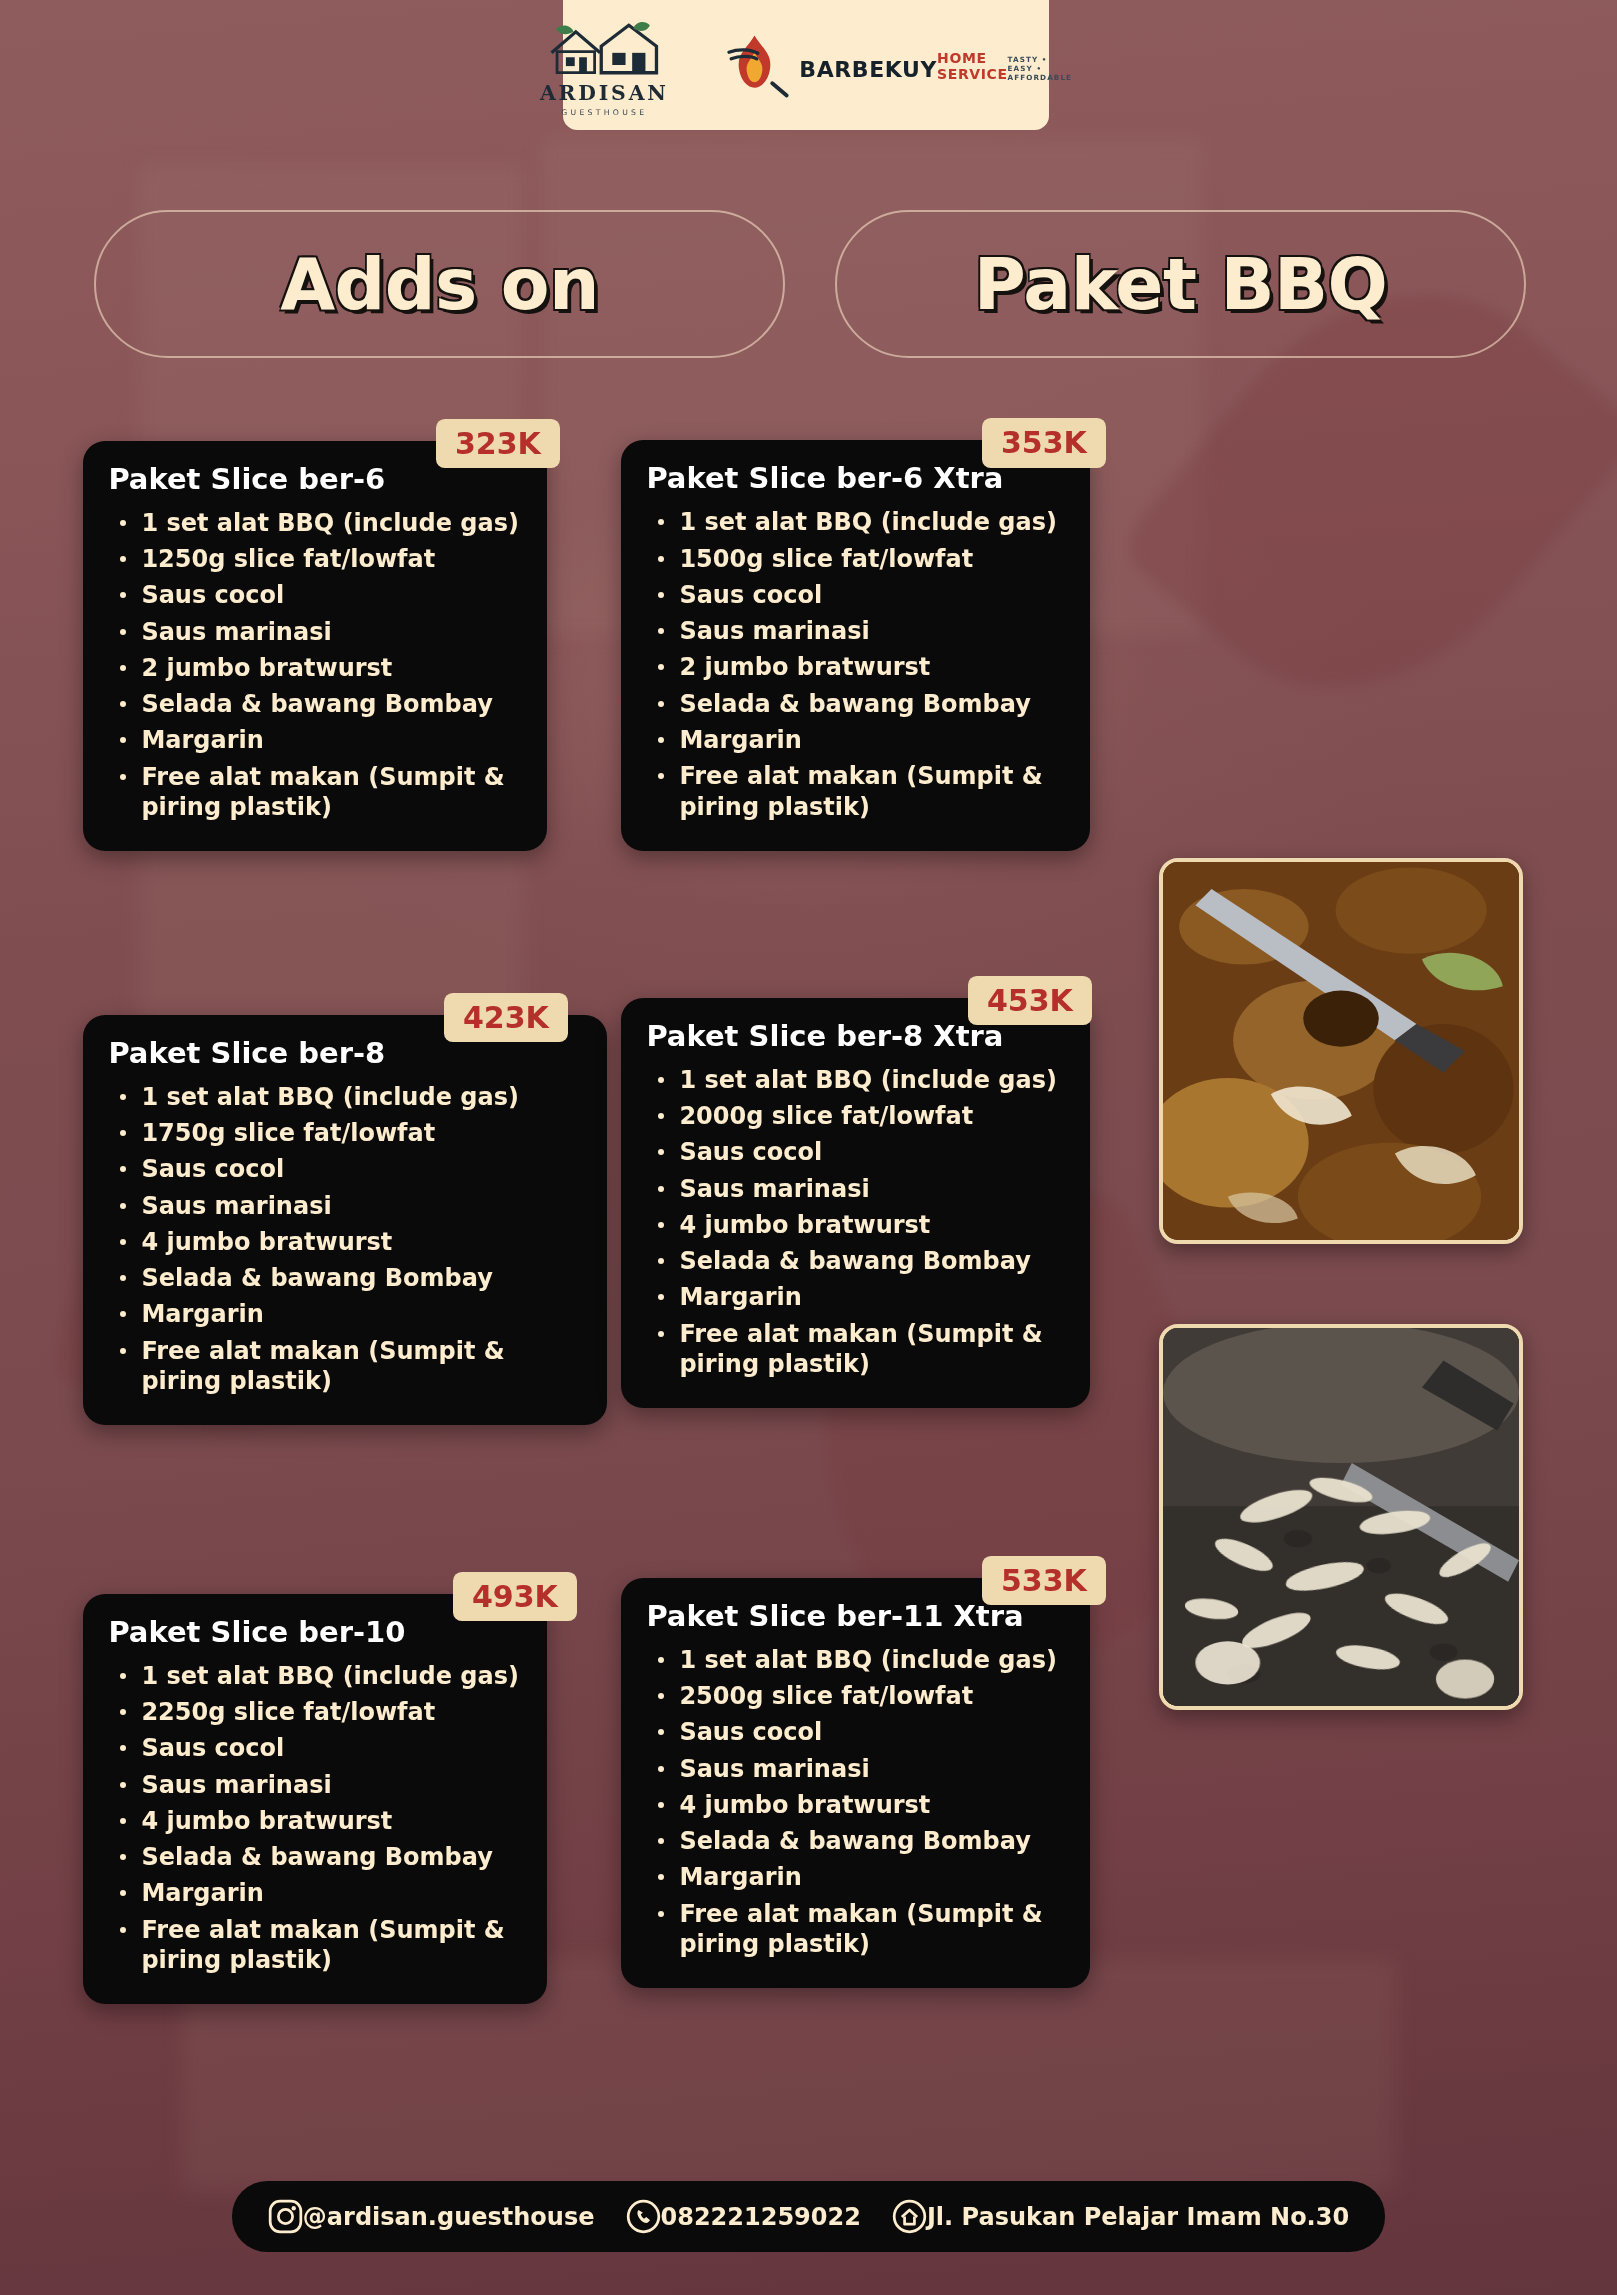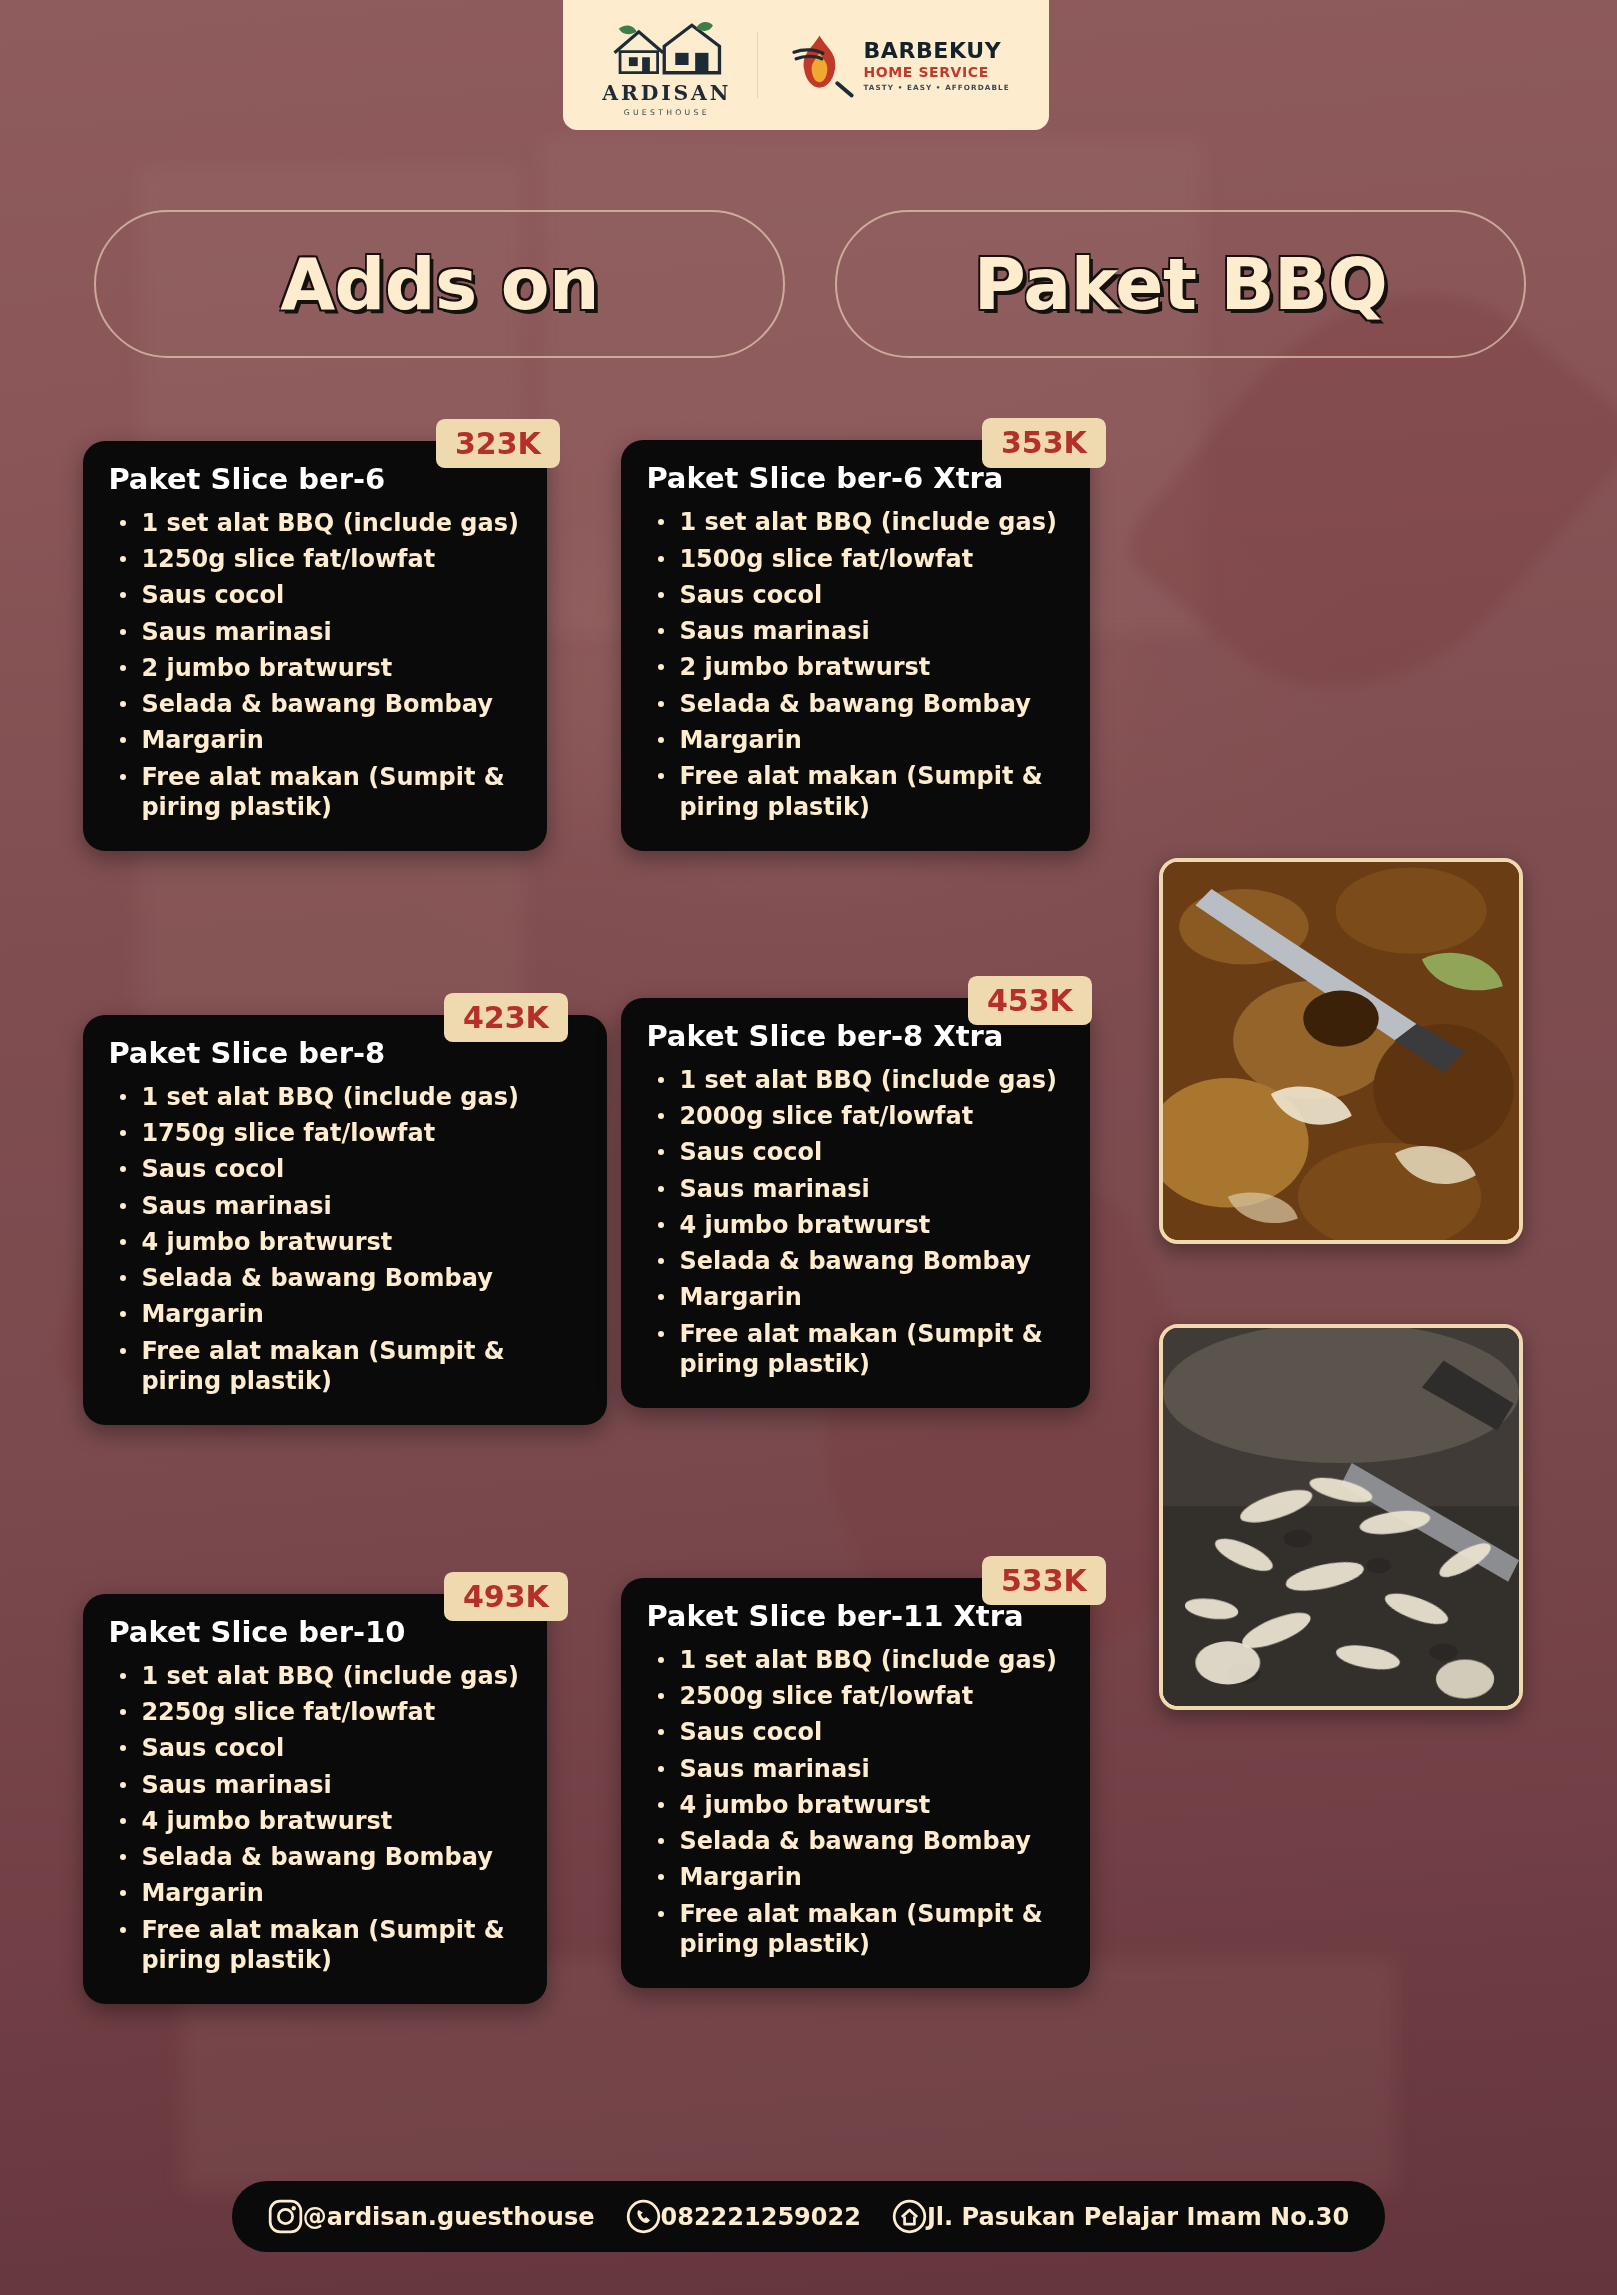--- a/index.html
+++ b/index.html
@@ -50,21 +50,21 @@
     font-family: "DejaVu Serif", serif;
     font-size: 20.4px; letter-spacing: 2.8px; color: #1d2b36; font-weight: 700;
     margin-top: 6px;
   }
   .logo-left .sub {
     font-size: 7.7px; letter-spacing: 3.3px; color: #3a4b57; margin-top: 3.3px;
   }
   .logo-divider { width: 1.7px; height: 66px; background: rgba(0,0,0,0.10); }
   .logo-right { display: flex; align-items: center; gap: 8.8px; }
   .bbq-mark { width: 71px; height: 71px; position: relative; }
-  .logo-right .txt { display: flex; flex-direction: column; }
+  .logo-right .txt { display: flex; flex-direction: row; align-items: flex-end; }
   .logo-right .t1 { font-size: 22px; font-weight: 800; color: #15212b; letter-spacing: 0.6px; font-family: "DejaVu Sans", sans-serif; }
   .logo-right .t2 { font-size: 14px; font-weight: 700; color: #c0392b; letter-spacing: 0.6px; margin-top: 1.1px;}
   .logo-right .t3 { font-size: 7.2px; font-weight: 700; color: #3a4b57; letter-spacing: 1.1px; margin-top: 2.2px;}
 
   
   .titles { position: absolute; top: 210px; left: 94px; width: 1432px; display: flex; gap: 50px; z-index: 5;}
   .pill {
     flex: 1;
     height: 148px;
     border: 2.2px solid rgba(255,235,205,0.55);
@@ -338,21 +338,21 @@
           <li>Saus marinasi</li>
           <li>4 jumbo bratwurst</li>
           <li>Selada &amp; bawang Bombay</li>
           <li>Margarin</li>
           <li>Free alat makan (Sumpit &amp; piring plastik)</li>
         </ul>
       </div>
     </div>
 
     <div class="card-wrap" style="left:83px; top:1153px; width:464px;">
-      <div class="price-tag" style="left:361px; top:-22px;">493K</div>
+      <div class="price-tag" style="left:370px; top:-22px;">493K</div>
       <div class="card">
         <h2>Paket Slice ber-10</h2>
         <ul>
           <li>1 set alat BBQ (include gas)</li>
           <li>2250g slice fat/lowfat</li>
           <li>Saus cocol</li>
           <li>Saus marinasi</li>
           <li>4 jumbo bratwurst</li>
           <li>Selada &amp; bawang Bombay</li>
           <li>Margarin</li>

